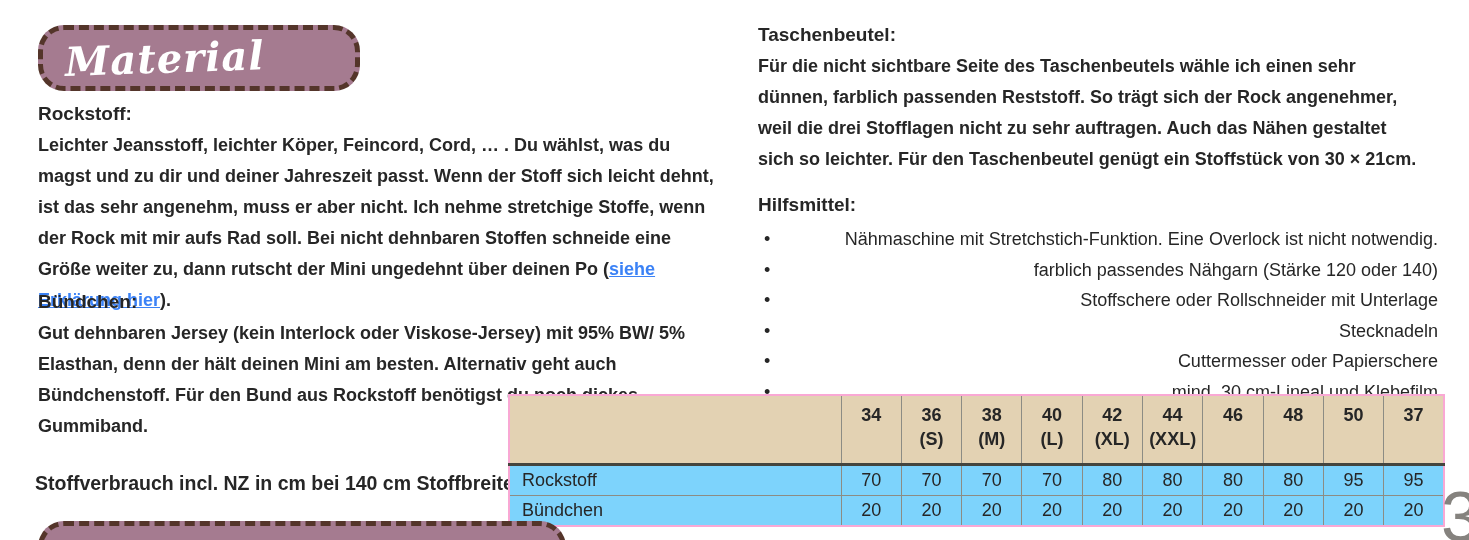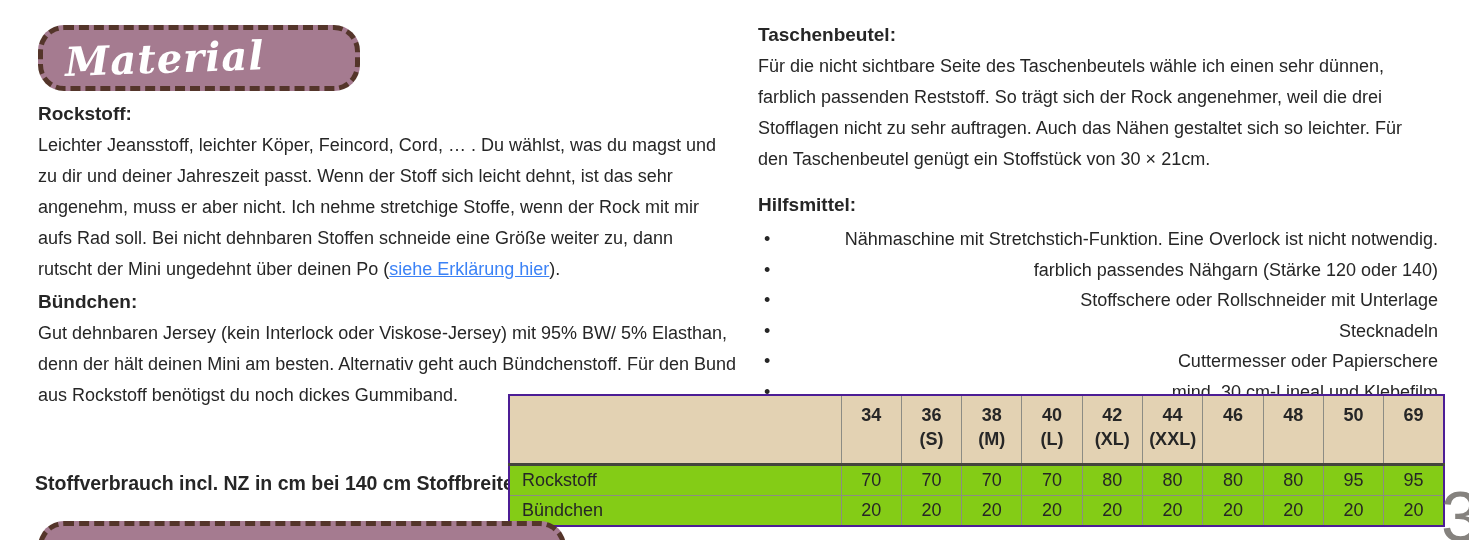--- a/index.html
+++ b/index.html
@@ -37,20 +37,21 @@
   .heading {
     font-weight: bold;
     font-size: 19px;
     line-height: 30px;
     margin: 0 0 1px 0;
   }
   .body-text {
     font-size: 18px;
     line-height: 31px;
     margin: 0;
+    font-weight: bold;
   }
   .rockstoff-block   { left: 38px;  top: 99px;  width: 688px; }
   .buendchen-block   { left: 38px;  top: 287px; width: 700px; }
   .taschenbeutel-block { left: 758px; top: 20px;  width: 662px; }
   .hilfsmittel-block { left: 758px; top: 190px; width: 680px; }
 
   .doc-link {
     color: #3b82f6;
     text-decoration: underline;
     cursor: pointer;
@@ -80,40 +81,40 @@
   }
 
   
   table.size-table {
     left: 508px; top: 394px;
     position: absolute;
     width: 937px;
     border-collapse: collapse;
     table-layout: fixed;
     font-size: 18px;
-    border: 2px solid #4c1d95;
+    border: 2px solid #f9a8d4;
   }
   table.size-table th, table.size-table td {
     border: 1px solid #8c8c84;
     padding: 0;
   }
   table.size-table col.label-col { width: 332px; }
   table.size-table thead th {
     background: #e3d2b3;
     height: 60px;
     vertical-align: top;
     padding-top: 7px;
     font-weight: bold;
     border-bottom: 3px solid #45453e;
     text-align: center;
   }
   table.size-table thead th .sz  { display: block; line-height: 24px; }
   table.size-table thead th .sub { display: block; line-height: 24px; }
   table.size-table tbody td {
-    background: #84cc16;
+    background: #7dd3fc;
     height: 29px;
     text-align: center;
     font-weight: normal;
   }
   table.size-table tbody td.row-label {
     text-align: left;
     padding-left: 12px;
   }
 
   
@@ -217,21 +218,21 @@
         </th>
       <th>
           <span class="sz">48</span>
           <span class="sub"></span>
         </th>
       <th>
           <span class="sz">50</span>
           <span class="sub"></span>
         </th>
       <th>
-          <span class="sz">69</span>
+          <span class="sz">37</span>
           <span class="sub"></span>
         </th>
     </tr>
   </thead>
   <tbody>
     <tr>
       <td class="row-label">Rockstoff</td>
       <td>70</td>
       <td>70</td>
       <td>70</td>

